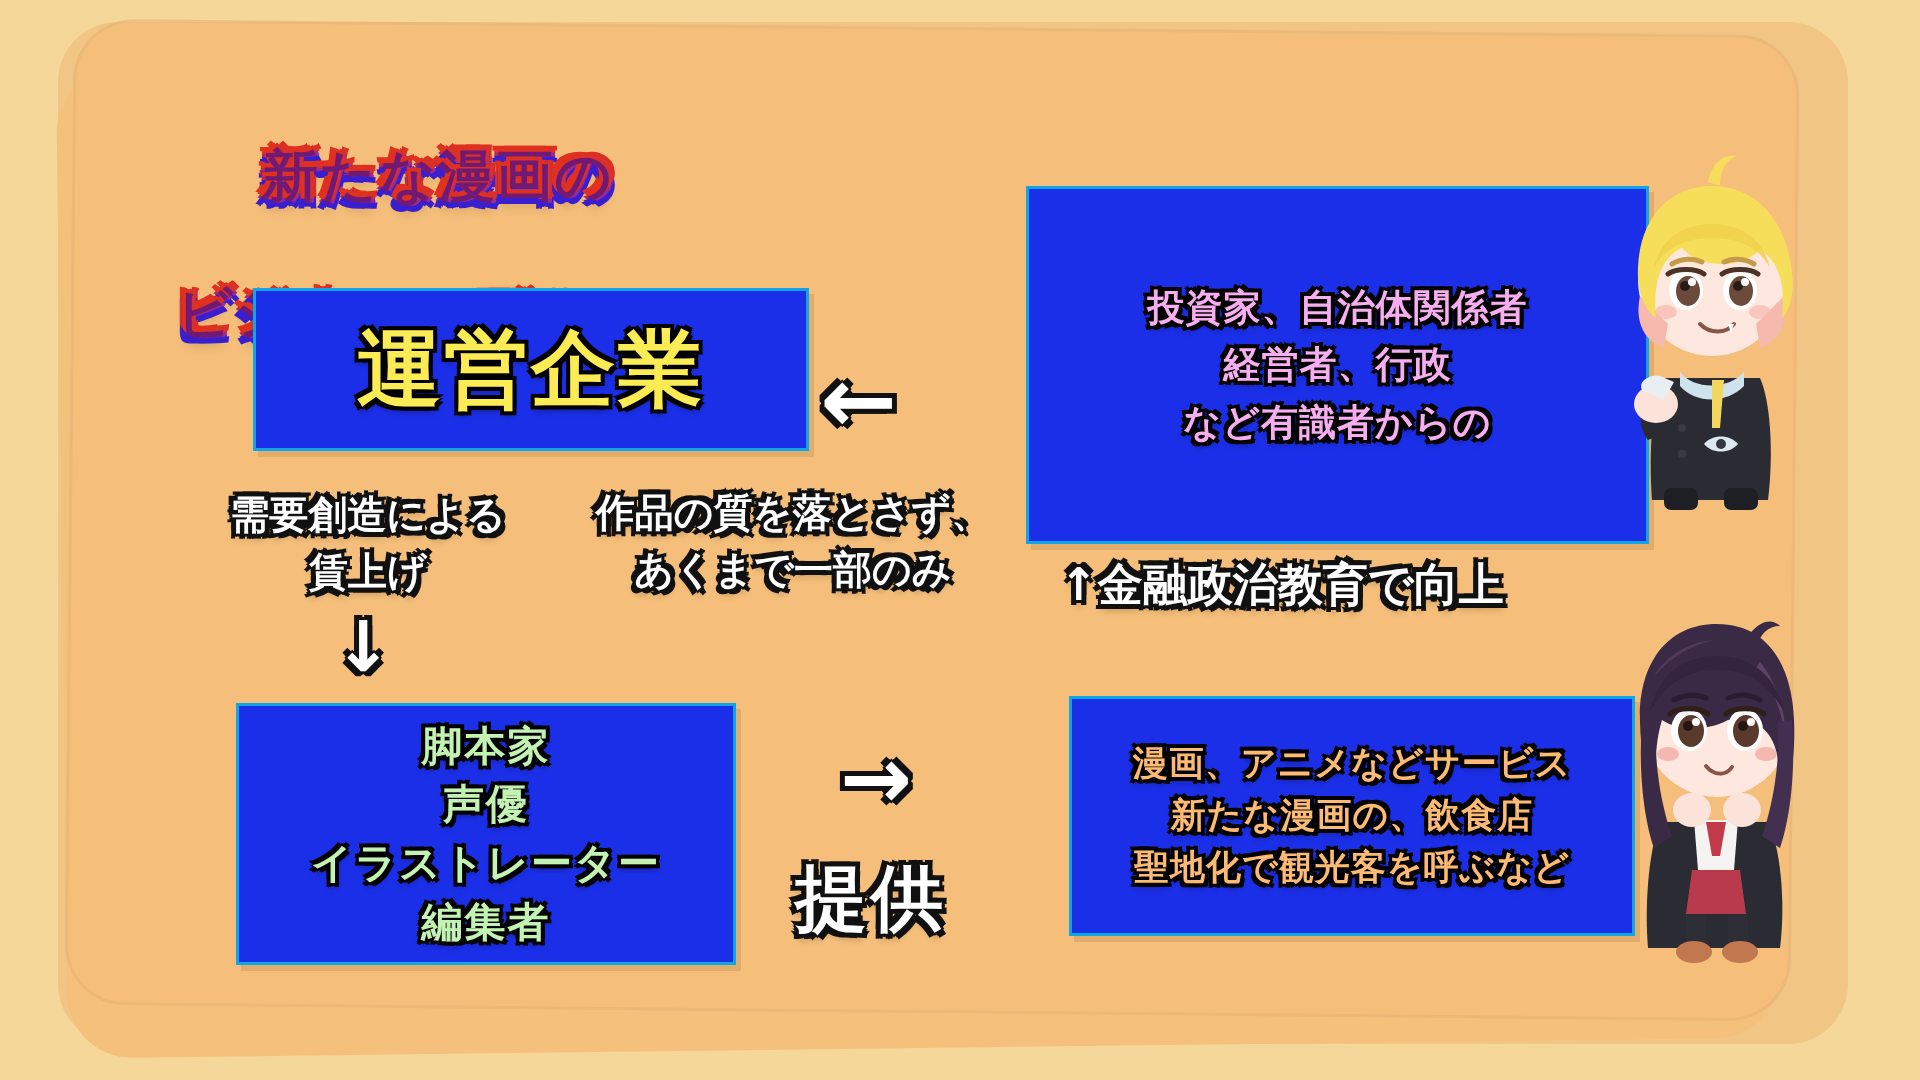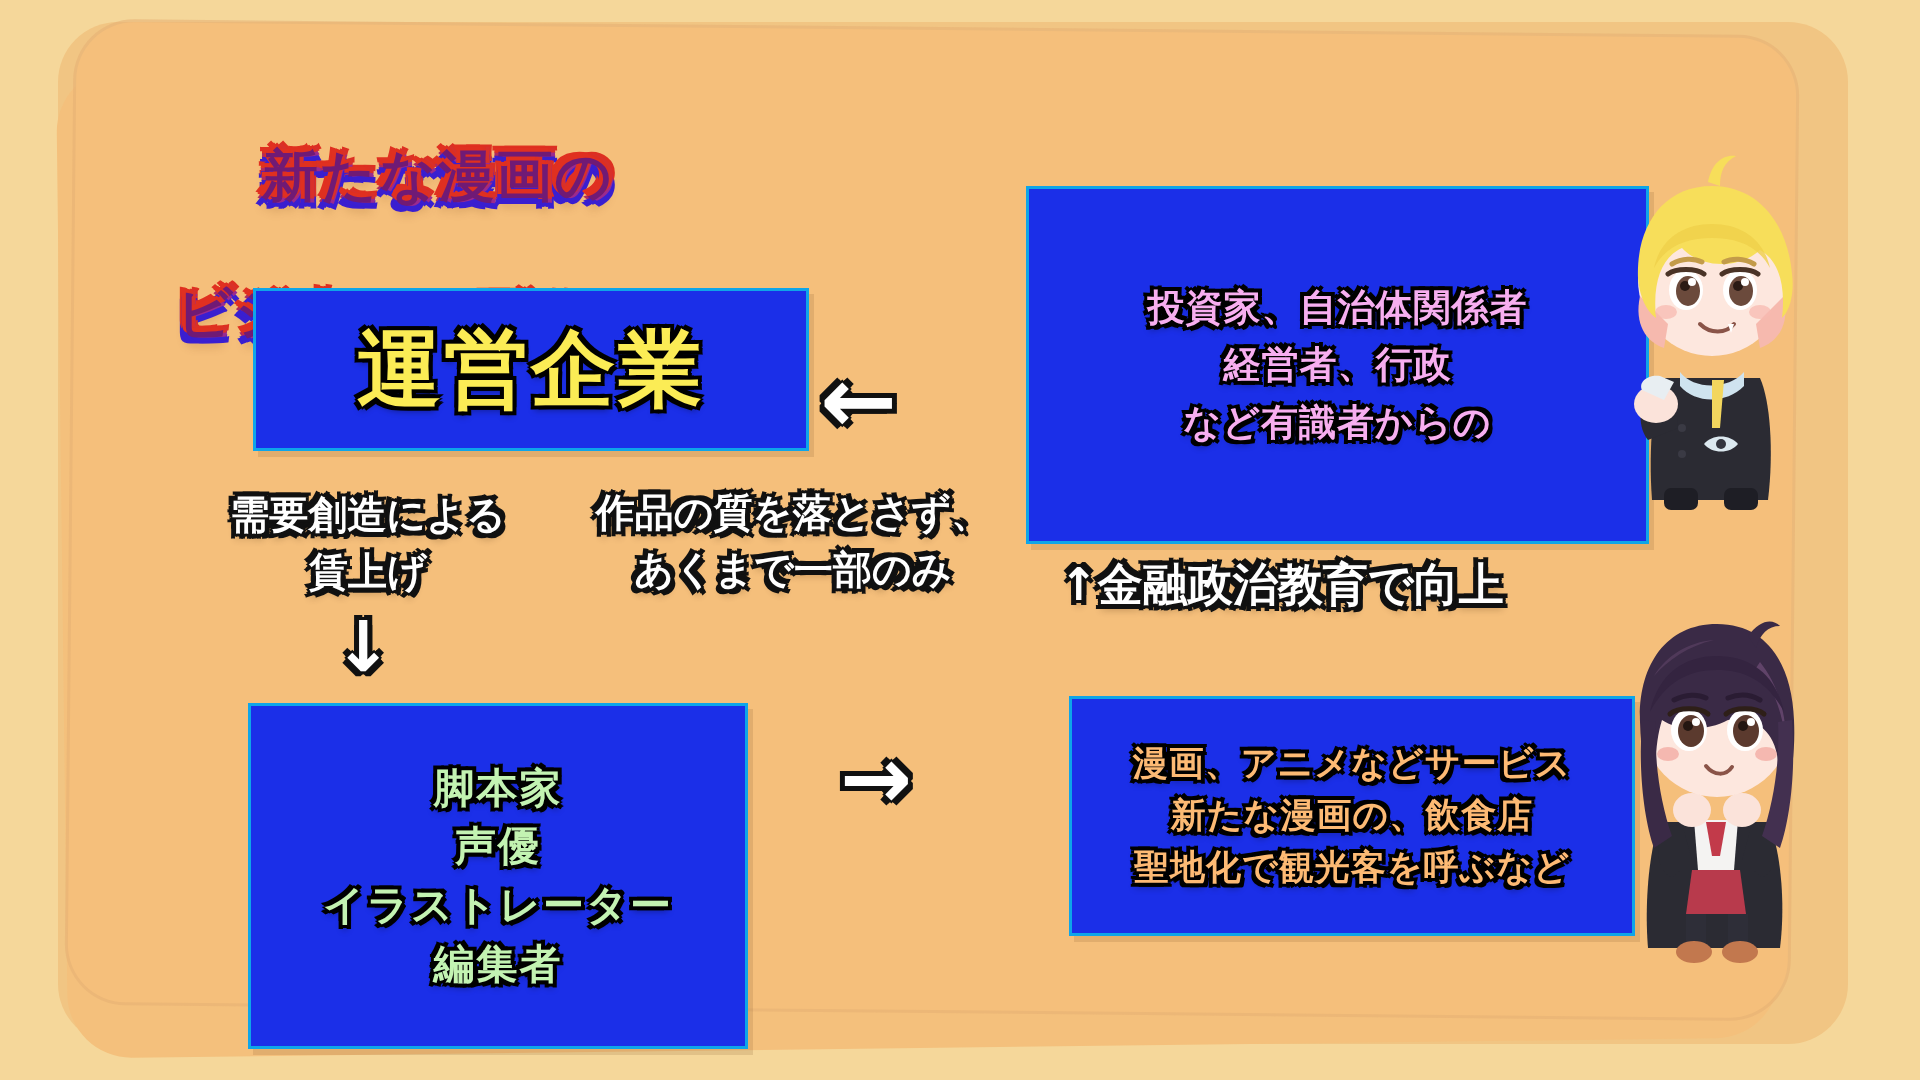--- a/index.html
+++ b/index.html
@@ -96,21 +96,21 @@
     font-size:84px;color:#fbec55;letter-spacing:3px;
   }
 
   #box-advisors{
     left:1026px;top:186px;width:623px;height:358px;
     justify-content:center;gap:4px;padding:10px 0;
   }
   #box-advisors .line{font-size:37px;color:#f7aef0;letter-spacing:1px;line-height:1.45;}
 
   #box-creators{
-    left:248px;top:703px;width:500px;height:346px;
+    left:236px;top:703px;width:500px;height:262px;
     gap:2px;
   }
   #box-creators .line{font-size:41px;color:#c3f3b2;letter-spacing:2px;line-height:1.38;}
 
   #box-services{
     left:1069px;top:696px;width:566px;height:240px;
     gap:2px;
   }
   #box-services .line{font-size:35px;color:#fdba74;letter-spacing:1px;line-height:1.42;}
 
@@ -185,20 +185,21 @@
     <div class="line otl">漫画、アニメなどサービス</div>
     <div class="line otl">新たな漫画の、飲食店</div>
     <div class="line otl">聖地化で観光客を呼ぶなど</div>
   </div>
 
   <div class="ttl wotl" id="cap-wage">需要創造による
 賃上げ</div>
   <div class="ttl wotl" id="cap-quality">作品の質を落とさず、
 あくまで一部のみ</div>
   <div class="ttl wotl" id="cap-edu">↑金融政治教育で向上</div>
+  <div class="ttl wotl" id="cap-provide">提供</div>
 
   <div class="arrow" id="arrow-left">←</div>
   <div class="arrow" id="arrow-down">↓</div>
   <div class="arrow" id="arrow-right">→</div>
 
   <div class="chibi" id="chibi-blonde">
     <svg viewBox="0 0 210 390" width="210" height="390" xmlns="http://www.w3.org/2000/svg">
 
       <path d="M52 250 C46 268 40 320 44 372 L160 372 C166 322 162 272 152 250 Z" fill="#2b2b33"></path>
       <rect x="56" y="360" width="34" height="22" rx="7" fill="#1e1e25"></rect>

